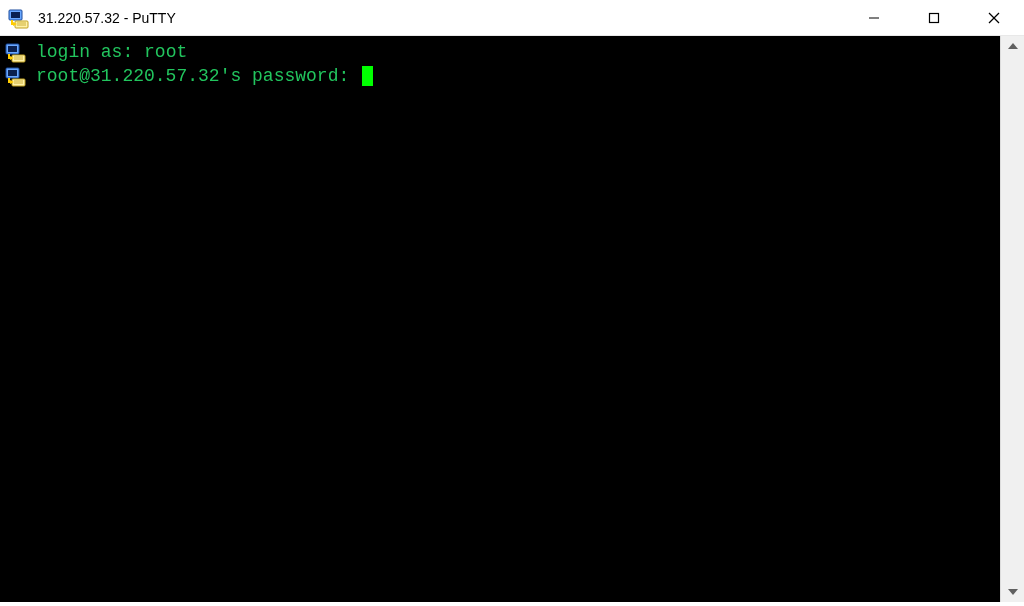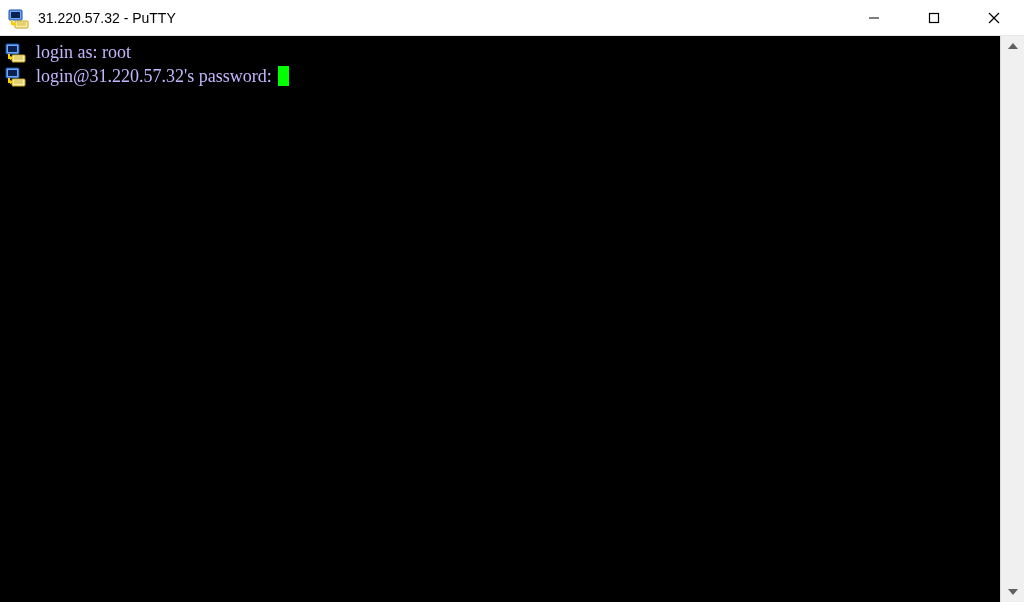--- a/index.html
+++ b/index.html
@@ -54,24 +54,24 @@
     }
     .terminal-area {
       position: relative;
       height: 566px;
       background: #ffffff;
       display: flex;
     }
     .terminal {
       flex: 1;
       background: #000000;
-      font-family: Liberation Serif, serif;
+      font-family: Liberation Mono, monospace;
       font-size: 18px;
       line-height: 24px;
-      color: #c4b5fd;
+      color: #22c55e;
       padding: 4px 0 0 0;
       position: relative;
       overflow: hidden;
     }
     .terminal-line {
       display: flex;
       align-items: center;
       height: 24px;
     }
     .line-icon {
@@ -184,21 +184,21 @@
         <svg viewBox="0 0 22 22" width="22" height="22">
           <rect x="1" y="3" width="13" height="10" rx="1" fill="#6aa8ff" stroke="#1a4b9c" stroke-width="1"></rect>
           <rect x="3" y="5" width="9" height="6" fill="#0a2050"></rect>
           <rect x="7" y="14" width="13" height="7" rx="1" fill="#fff2a8" stroke="#c0a020" stroke-width="1"></rect>
           <line x1="9" y1="16" x2="18" y2="16" stroke="#c0a020" stroke-width="0.8"></line>
           <line x1="9" y1="18" x2="18" y2="18" stroke="#c0a020" stroke-width="0.8"></line>
           <path d="M 4 13 L 4 17 L 7 17" fill="none" stroke="#ffcc00" stroke-width="2"></path>
           <polygon points="5,19 9,17 5,15" fill="#ffcc00"></polygon>
         </svg>
       </div>
-      <span class="white-pre">login@31.220.57.32's password: </span>
+      <span class="white-pre">root@31.220.57.32's password: </span>
         <span class="white-pre"></span>
         <span class="cursor"></span>
     </div>
   </div>
   <div class="scrollbar">
     <div class="scroll-arrow up">
       <svg width="10" height="6" viewBox="0 0 10 6">
           <polygon points="5,0 10,6 0,6" fill="#606060"></polygon>
         </svg>
     </div>

